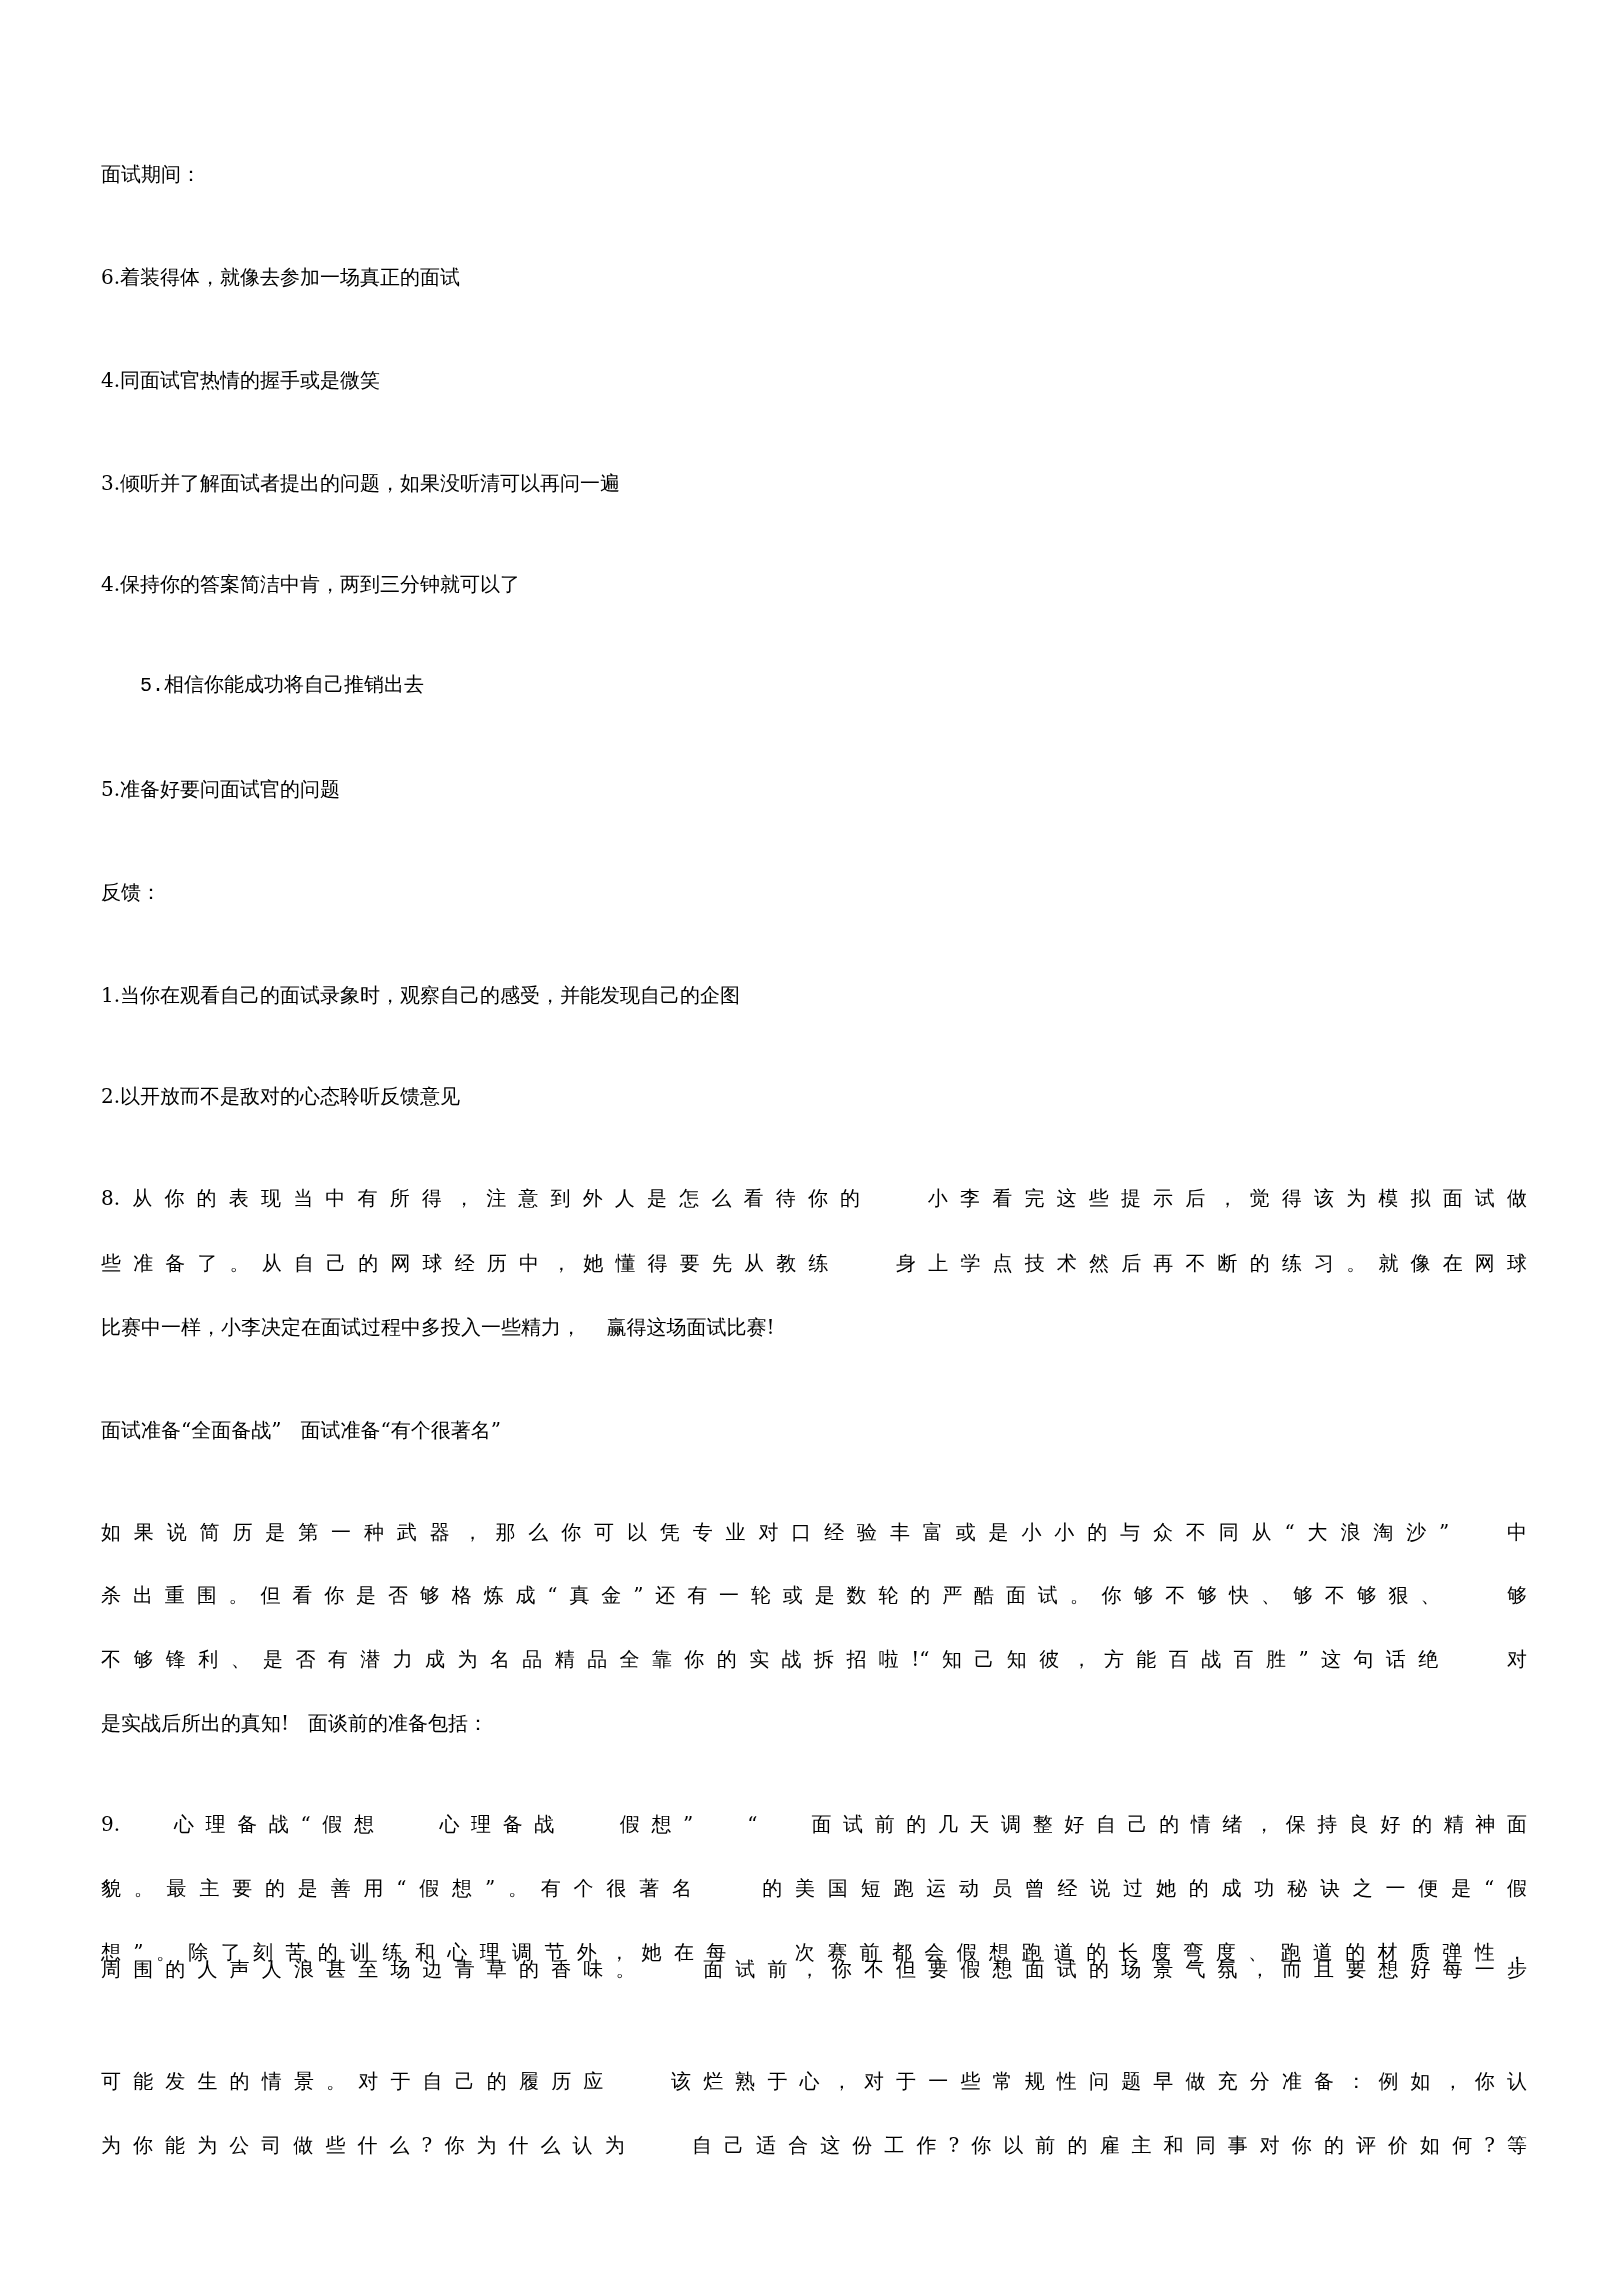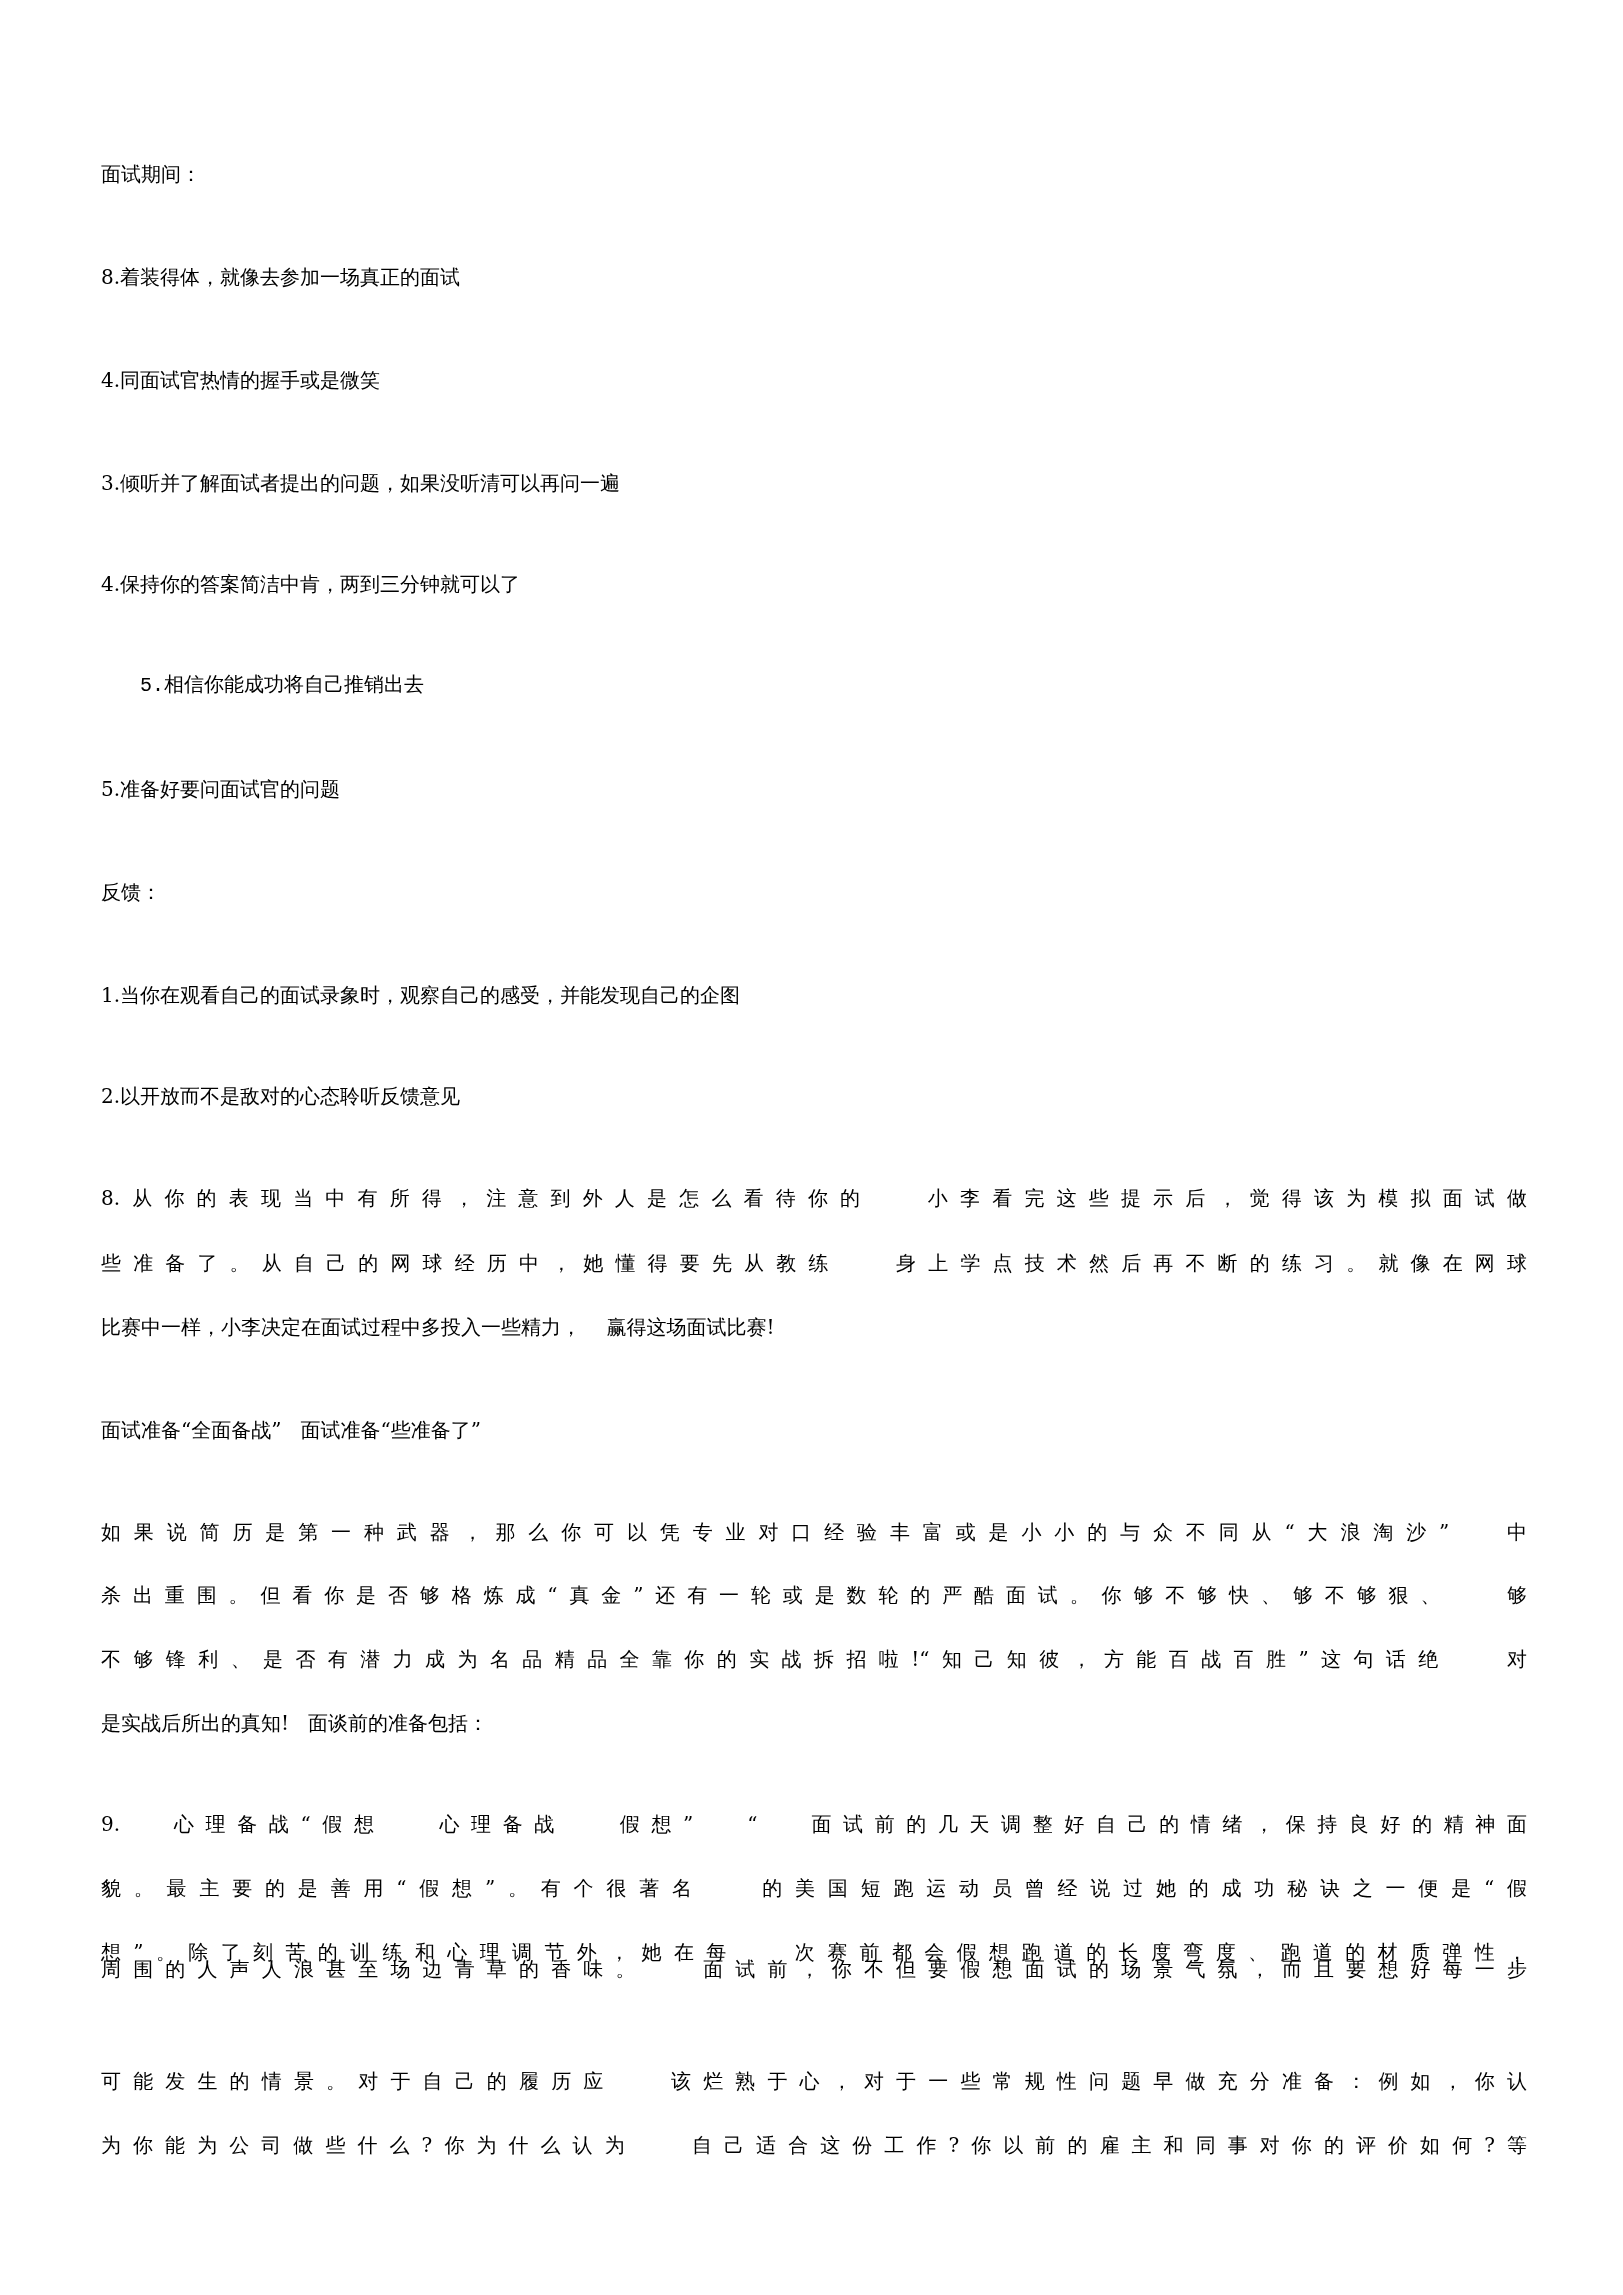--- a/index.html
+++ b/index.html
@@ -7,35 +7,35 @@
          font-family: "DejaVu Serif", "Liberation Serif", serif; color: #000000; }
   .line { position: absolute; left: 101px; font-size: 20px; line-height: 38px; white-space: pre; letter-spacing: 0px; }
   .just { width: 1426px; text-align: justify; text-align-last: justify; }
   .indent { left: 140px; font-family: Liberation Mono, monospace; }
 </style>
 </head>
 <body>
 
 <div>
   <div class="line" style="top:155px">面试期间：</div>
-  <div class="line" style="top:258px">8.着装得体，就像去参加一场真正的面试</div>
+  <div class="line" style="top:258px">6.着装得体，就像去参加一场真正的面试</div>
   <div class="line" style="top:361px">4.同面试官热情的握手或是微笑</div>
   <div class="line" style="top:464px">3.倾听并了解面试者提出的问题，如果没听清可以再问一遍</div>
   <div class="line" style="top:565px">4.保持你的答案简洁中肯，两到三分钟就可以了</div>
   <div class="line indent" style="top:667px">5.相信你能成功将自己推销出去</div>
   <div class="line" style="top:770px">5.准备好要问面试官的问题</div>
 
   <div class="line" style="top:873px">反馈：</div>
   <div class="line" style="top:976px">1.当你在观看自己的面试录象时，观察自己的感受，并能发现自己的企图</div>
   <div class="line" style="top:1077px">2.以开放而不是敌对的心态聆听反馈意见</div>
   <div class="line just" style="top:1179px">8.从你的表现当中有所得，注意到外人是怎么看待你的   小李看完这些提示后，觉得该为模拟面试做</div>
   <div class="line just" style="top:1244px">些准备了。从自己的网球经历中，她懂得要先从教练   身上学点技术然后再不断的练习。就像在网球</div>
   <div class="line" style="top:1308px">比赛中一样，小李决定在面试过程中多投入一些精力，    赢得这场面试比赛!</div>
 
-  <div class="line" style="top:1411px">面试准备“全面备战”   面试准备“些准备了”</div>
+  <div class="line" style="top:1411px">面试准备“全面备战”   面试准备“有个很著名”</div>
   <div class="line just" style="top:1513px">如果说简历是第一种武器，那么你可以凭专业对口经验丰富或是小小的与众不同从“大浪淘沙”   中</div>
   <div class="line just" style="top:1576px">杀出重围。但看你是否够格炼成“真金”还有一轮或是数轮的严酷面试。你够不够快、够不够狠、   够</div>
   <div class="line just" style="top:1640px">不够锋利、是否有潜力成为名品精品全靠你的实战拆招啦!“知己知彼，方能百战百胜”这句话绝   对</div>
   <div class="line" style="top:1704px">是实战后所出的真知!   面谈前的准备包括：</div>
 
   <div class="line just" style="top:1805px">9.   心理备战“假想   心理备战   假想”   “   面试前的几天调整好自己的情绪，保持良好的精神面</div>
   <div class="line just" style="top:1869px">貌。最主要的是善用“假想”。有个很著名   的美国短跑运动员曾经说过她的成功秘诀之一便是“假</div>
   <div class="line just" style="top:1933px">想”。除了刻苦的训练和心理调节外，她在每   次赛前都会假想跑道的长度弯度、跑道的材质弹性，</div>
   <div class="line just" style="top:1950px">周围的人声人浪甚至场边青草的香味。   面试前，你不但要假想面试的场景气氛，而且要想好每一步</div>
   <div class="line just" style="top:2062px">可能发生的情景。对于自己的履历应   该烂熟于心，对于一些常规性问题早做充分准备：例如，你认</div>

